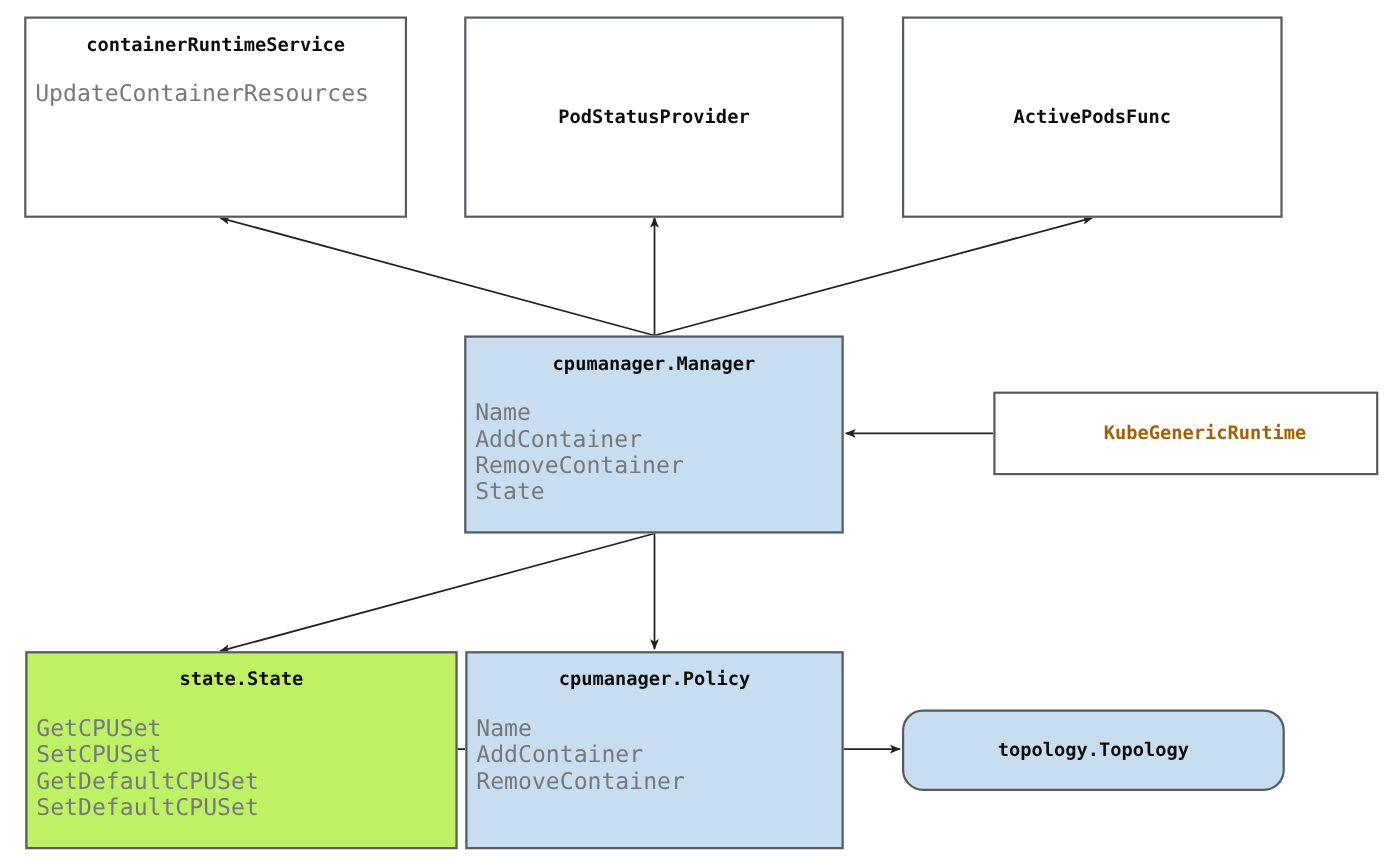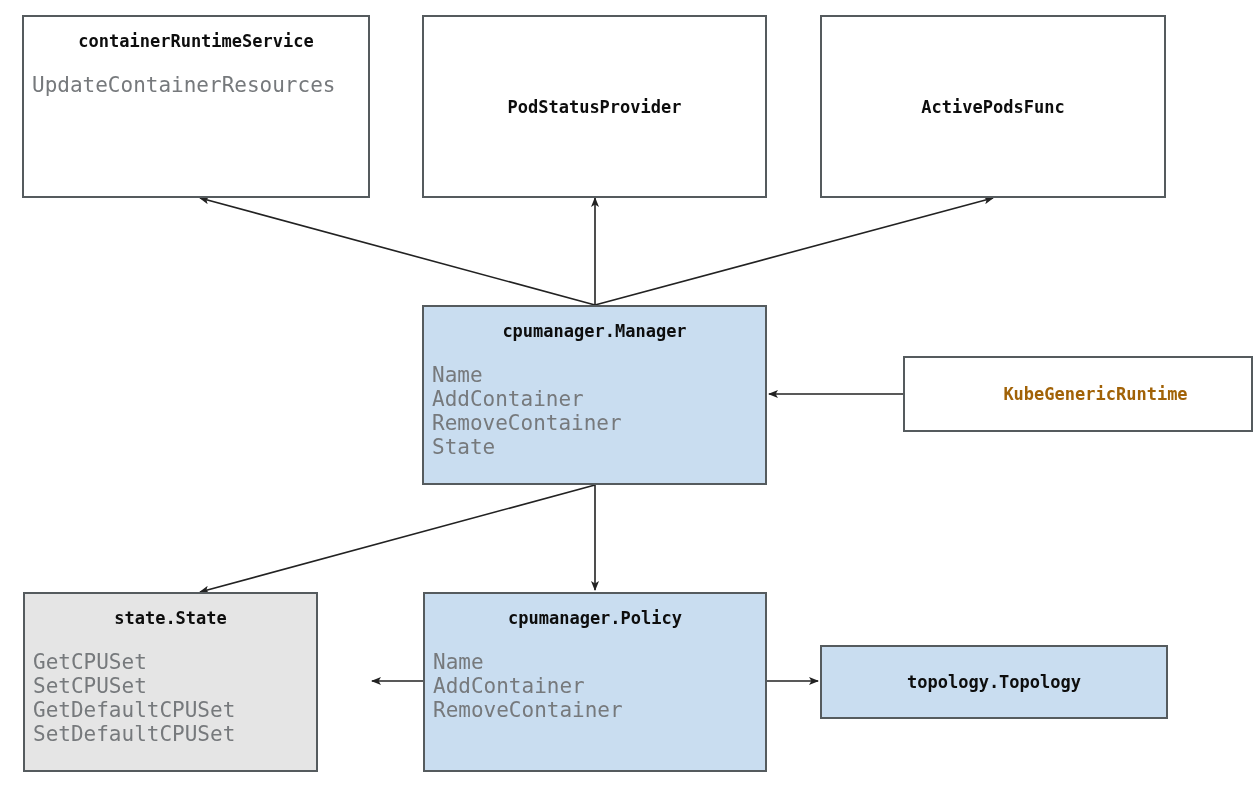--- a/index.html
+++ b/index.html
@@ -110,35 +110,35 @@
         <div class="node-methods">
           <div class="method-line" style="color: rgb(118, 121, 124);">Name</div>
           <div class="method-line" style="color: rgb(118, 121, 124);">AddContainer</div>
           <div class="method-line" style="color: rgb(118, 121, 124);">RemoveContainer</div>
           <div class="method-line" style="color: rgb(118, 121, 124);">State</div>
         </div>
       </div>
       <div class="node titleonly" style="left: 903px; top: 356px; width: 350px; height: 76px; border-color: rgb(85, 91, 94);">
         <div class="node-title" style="color: #a16207; margin-left: 35px;">KubeGenericRuntime</div>
       </div>
-      <div class="node filled withbody" style="left: 23px; top: 592px; width: 295px; height: 180px; background: #e5e5e5; border-color: rgb(85, 91, 94);">
+      <div class="node filled withbody" style="left: 23px; top: 592px; width: 393px; height: 180px; background: #bef264; border-color: rgb(85, 91, 94);">
         <div class="node-title" style="color: rgb(13, 13, 13);">state.State</div>
         <div class="node-methods">
           <div class="method-line" style="color: rgb(118, 121, 124);">GetCPUSet</div>
           <div class="method-line" style="color: rgb(118, 121, 124);">SetCPUSet</div>
           <div class="method-line" style="color: rgb(118, 121, 124);">GetDefaultCPUSet</div>
           <div class="method-line" style="color: rgb(118, 121, 124);">SetDefaultCPUSet</div>
         </div>
       </div>
       <div class="node filled withbody" style="left: 423px; top: 592px; width: 344px; height: 180px; background: rgb(201, 221, 240); border-color: rgb(85, 91, 94);">
         <div class="node-title" style="color: rgb(13, 13, 13);">cpumanager.Policy</div>
         <div class="node-methods">
           <div class="method-line" style="color: rgb(118, 121, 124);">Name</div>
           <div class="method-line" style="color: rgb(118, 121, 124);">AddContainer</div>
           <div class="method-line" style="color: rgb(118, 121, 124);">RemoveContainer</div>
         </div>
       </div>
-      <div class="node filled titleonly" style="left: 820px; top: 645px; width: 348px; height: 74px; background: rgb(201, 221, 240); border-color: rgb(85, 91, 94);">
+      <div class="node filled titleonly" style="left: 820px; top: 645px; width: 348px; height: 74px; background: rgb(201, 221, 240); border-color: rgb(85, 91, 94); border-radius: 19px;">
         <div class="node-title" style="color: rgb(13, 13, 13);">topology.Topology</div>
       </div>
     </div>
 
 </div>
 
 </body></html>

